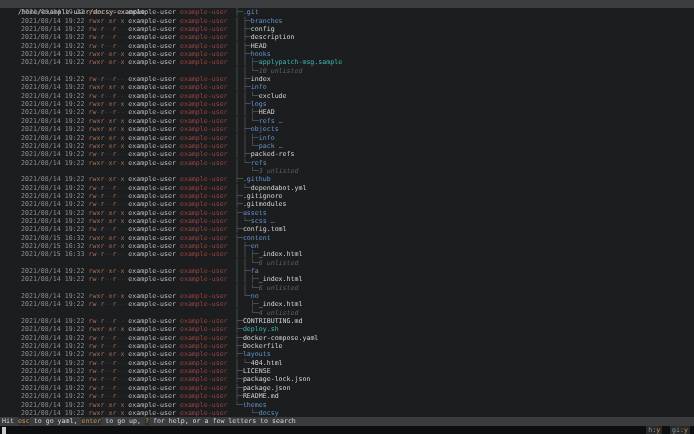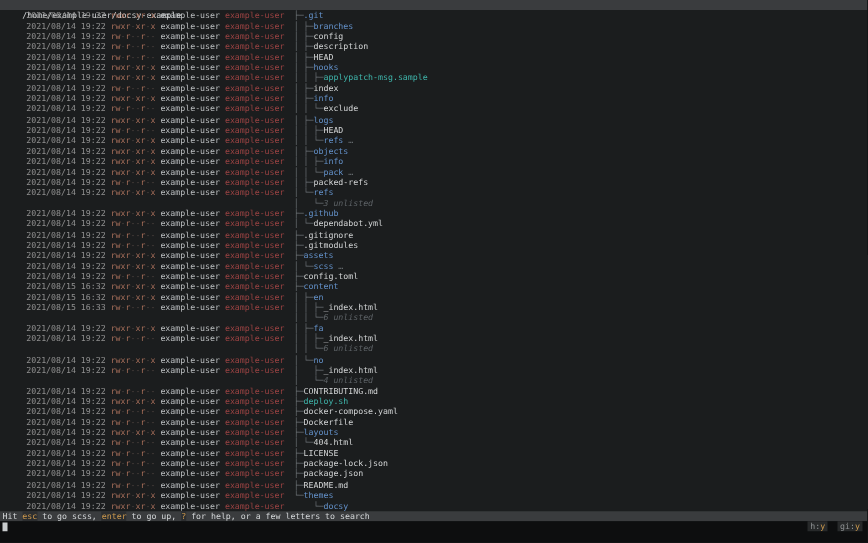--- a/index.html
+++ b/index.html
@@ -58,20 +58,21 @@
   </div>
 
   <div id="tree-panel">
       <div class="row"><span class="meta"><span class="date">2021/08/14 19:22 </span><span class="perm"><span>r</span><span>w</span><span>x</span><span>r</span><span class="dim">-</span><span>x</span><span>r</span><span class="dim">-</span><span>x</span></span><span class="owner"> example-user </span><span class="group">example-user</span></span><span class="tree"><span class="branch">  ├─</span><span class="t-dir">.git</span></span></div>
       <div class="row"><span class="meta"><span class="date">2021/08/14 19:22 </span><span class="perm"><span>r</span><span>w</span><span>x</span><span>r</span><span class="dim">-</span><span>x</span><span>r</span><span class="dim">-</span><span>x</span></span><span class="owner"> example-user </span><span class="group">example-user</span></span><span class="tree"><span class="branch">  │ ├─</span><span class="t-dir">branches</span></span></div>
       <div class="row"><span class="meta"><span class="date">2021/08/14 19:22 </span><span class="perm"><span>r</span><span>w</span><span class="dim">-</span><span>r</span><span class="dim">-</span><span class="dim">-</span><span>r</span><span class="dim">-</span><span class="dim">-</span></span><span class="owner"> example-user </span><span class="group">example-user</span></span><span class="tree"><span class="branch">  │ ├─</span><span class="t-file">config</span></span></div>
       <div class="row"><span class="meta"><span class="date">2021/08/14 19:22 </span><span class="perm"><span>r</span><span>w</span><span class="dim">-</span><span>r</span><span class="dim">-</span><span class="dim">-</span><span>r</span><span class="dim">-</span><span class="dim">-</span></span><span class="owner"> example-user </span><span class="group">example-user</span></span><span class="tree"><span class="branch">  │ ├─</span><span class="t-file">description</span></span></div>
       <div class="row"><span class="meta"><span class="date">2021/08/14 19:22 </span><span class="perm"><span>r</span><span>w</span><span class="dim">-</span><span>r</span><span class="dim">-</span><span class="dim">-</span><span>r</span><span class="dim">-</span><span class="dim">-</span></span><span class="owner"> example-user </span><span class="group">example-user</span></span><span class="tree"><span class="branch">  │ ├─</span><span class="t-file">HEAD</span></span></div>
       <div class="row"><span class="meta"><span class="date">2021/08/14 19:22 </span><span class="perm"><span>r</span><span>w</span><span>x</span><span>r</span><span class="dim">-</span><span>x</span><span>r</span><span class="dim">-</span><span>x</span></span><span class="owner"> example-user </span><span class="group">example-user</span></span><span class="tree"><span class="branch">  │ ├─</span><span class="t-dir">hooks</span></span></div>
       <div class="row"><span class="meta"><span class="date">2021/08/14 19:22 </span><span class="perm"><span>r</span><span>w</span><span>x</span><span>r</span><span class="dim">-</span><span>x</span><span>r</span><span class="dim">-</span><span>x</span></span><span class="owner"> example-user </span><span class="group">example-user</span></span><span class="tree"><span class="branch">  │ │ ├─</span><span class="t-exec">applypatch-msg.sample</span></span></div>
+      <div class="row"><span class="meta"></span><span class="tree"><span class="branch">  │ │ └─</span><span class="t-unlisted">10 unlisted</span></span></div>
       <div class="row"><span class="meta"><span class="date">2021/08/14 19:22 </span><span class="perm"><span>r</span><span>w</span><span class="dim">-</span><span>r</span><span class="dim">-</span><span class="dim">-</span><span>r</span><span class="dim">-</span><span class="dim">-</span></span><span class="owner"> example-user </span><span class="group">example-user</span></span><span class="tree"><span class="branch">  │ ├─</span><span class="t-file">index</span></span></div>
       <div class="row"><span class="meta"><span class="date">2021/08/14 19:22 </span><span class="perm"><span>r</span><span>w</span><span>x</span><span>r</span><span class="dim">-</span><span>x</span><span>r</span><span class="dim">-</span><span>x</span></span><span class="owner"> example-user </span><span class="group">example-user</span></span><span class="tree"><span class="branch">  │ ├─</span><span class="t-dir">info</span></span></div>
       <div class="row"><span class="meta"><span class="date">2021/08/14 19:22 </span><span class="perm"><span>r</span><span>w</span><span class="dim">-</span><span>r</span><span class="dim">-</span><span class="dim">-</span><span>r</span><span class="dim">-</span><span class="dim">-</span></span><span class="owner"> example-user </span><span class="group">example-user</span></span><span class="tree"><span class="branch">  │ │ └─</span><span class="t-file">exclude</span></span></div>
       <div class="row"><span class="meta"><span class="date">2021/08/14 19:22 </span><span class="perm"><span>r</span><span>w</span><span>x</span><span>r</span><span class="dim">-</span><span>x</span><span>r</span><span class="dim">-</span><span>x</span></span><span class="owner"> example-user </span><span class="group">example-user</span></span><span class="tree"><span class="branch">  │ ├─</span><span class="t-dir">logs</span></span></div>
       <div class="row"><span class="meta"><span class="date">2021/08/14 19:22 </span><span class="perm"><span>r</span><span>w</span><span class="dim">-</span><span>r</span><span class="dim">-</span><span class="dim">-</span><span>r</span><span class="dim">-</span><span class="dim">-</span></span><span class="owner"> example-user </span><span class="group">example-user</span></span><span class="tree"><span class="branch">  │ │ ├─</span><span class="t-file">HEAD</span></span></div>
       <div class="row"><span class="meta"><span class="date">2021/08/14 19:22 </span><span class="perm"><span>r</span><span>w</span><span>x</span><span>r</span><span class="dim">-</span><span>x</span><span>r</span><span class="dim">-</span><span>x</span></span><span class="owner"> example-user </span><span class="group">example-user</span></span><span class="tree"><span class="branch">  │ │ └─</span><span class="t-dir">refs</span><span class="suffix"> …</span></span></div>
       <div class="row"><span class="meta"><span class="date">2021/08/14 19:22 </span><span class="perm"><span>r</span><span>w</span><span>x</span><span>r</span><span class="dim">-</span><span>x</span><span>r</span><span class="dim">-</span><span>x</span></span><span class="owner"> example-user </span><span class="group">example-user</span></span><span class="tree"><span class="branch">  │ ├─</span><span class="t-dir">objects</span></span></div>
       <div class="row"><span class="meta"><span class="date">2021/08/14 19:22 </span><span class="perm"><span>r</span><span>w</span><span>x</span><span>r</span><span class="dim">-</span><span>x</span><span>r</span><span class="dim">-</span><span>x</span></span><span class="owner"> example-user </span><span class="group">example-user</span></span><span class="tree"><span class="branch">  │ │ ├─</span><span class="t-dir">info</span></span></div>
       <div class="row"><span class="meta"><span class="date">2021/08/14 19:22 </span><span class="perm"><span>r</span><span>w</span><span>x</span><span>r</span><span class="dim">-</span><span>x</span><span>r</span><span class="dim">-</span><span>x</span></span><span class="owner"> example-user </span><span class="group">example-user</span></span><span class="tree"><span class="branch">  │ │ └─</span><span class="t-dir">pack</span><span class="suffix"> …</span></span></div>
       <div class="row"><span class="meta"><span class="date">2021/08/14 19:22 </span><span class="perm"><span>r</span><span>w</span><span class="dim">-</span><span>r</span><span class="dim">-</span><span class="dim">-</span><span>r</span><span class="dim">-</span><span class="dim">-</span></span><span class="owner"> example-user </span><span class="group">example-user</span></span><span class="tree"><span class="branch">  │ ├─</span><span class="t-file">packed-refs</span></span></div>
@@ -101,20 +102,20 @@
       <div class="row"><span class="meta"><span class="date">2021/08/14 19:22 </span><span class="perm"><span>r</span><span>w</span><span>x</span><span>r</span><span class="dim">-</span><span>x</span><span>r</span><span class="dim">-</span><span>x</span></span><span class="owner"> example-user </span><span class="group">example-user</span></span><span class="tree"><span class="branch">  ├─</span><span class="t-dir">layouts</span></span></div>
       <div class="row"><span class="meta"><span class="date">2021/08/14 19:22 </span><span class="perm"><span>r</span><span>w</span><span class="dim">-</span><span>r</span><span class="dim">-</span><span class="dim">-</span><span>r</span><span class="dim">-</span><span class="dim">-</span></span><span class="owner"> example-user </span><span class="group">example-user</span></span><span class="tree"><span class="branch">  │ └─</span><span class="t-file">404.html</span></span></div>
       <div class="row"><span class="meta"><span class="date">2021/08/14 19:22 </span><span class="perm"><span>r</span><span>w</span><span class="dim">-</span><span>r</span><span class="dim">-</span><span class="dim">-</span><span>r</span><span class="dim">-</span><span class="dim">-</span></span><span class="owner"> example-user </span><span class="group">example-user</span></span><span class="tree"><span class="branch">  ├─</span><span class="t-file">LICENSE</span></span></div>
       <div class="row"><span class="meta"><span class="date">2021/08/14 19:22 </span><span class="perm"><span>r</span><span>w</span><span class="dim">-</span><span>r</span><span class="dim">-</span><span class="dim">-</span><span>r</span><span class="dim">-</span><span class="dim">-</span></span><span class="owner"> example-user </span><span class="group">example-user</span></span><span class="tree"><span class="branch">  ├─</span><span class="t-file">package-lock.json</span></span></div>
       <div class="row"><span class="meta"><span class="date">2021/08/14 19:22 </span><span class="perm"><span>r</span><span>w</span><span class="dim">-</span><span>r</span><span class="dim">-</span><span class="dim">-</span><span>r</span><span class="dim">-</span><span class="dim">-</span></span><span class="owner"> example-user </span><span class="group">example-user</span></span><span class="tree"><span class="branch">  ├─</span><span class="t-file">package.json</span></span></div>
       <div class="row"><span class="meta"><span class="date">2021/08/14 19:22 </span><span class="perm"><span>r</span><span>w</span><span class="dim">-</span><span>r</span><span class="dim">-</span><span class="dim">-</span><span>r</span><span class="dim">-</span><span class="dim">-</span></span><span class="owner"> example-user </span><span class="group">example-user</span></span><span class="tree"><span class="branch">  ├─</span><span class="t-file">README.md</span></span></div>
       <div class="row"><span class="meta"><span class="date">2021/08/14 19:22 </span><span class="perm"><span>r</span><span>w</span><span>x</span><span>r</span><span class="dim">-</span><span>x</span><span>r</span><span class="dim">-</span><span>x</span></span><span class="owner"> example-user </span><span class="group">example-user</span></span><span class="tree"><span class="branch">  └─</span><span class="t-dir">themes</span></span></div>
       <div class="row"><span class="meta"><span class="date">2021/08/14 19:22 </span><span class="perm"><span>r</span><span>w</span><span>x</span><span>r</span><span class="dim">-</span><span>x</span><span>r</span><span class="dim">-</span><span>x</span></span><span class="owner"> example-user </span><span class="group">example-user</span></span><span class="tree"><span class="branch">      └─</span><span class="t-dir">docsy</span></span></div>
     </div>
 
-  <div class="bar" id="status-bar"><span>Hit </span><span class="key">esc</span><span> to go scss, </span><span class="key">enter</span><span> to go up, </span><span class="key">?</span><span> for help, or a few letters to search</span></div>
+  <div class="bar" id="status-bar"><span>Hit </span><span class="key">esc</span><span> to go yaml, </span><span class="key">enter</span><span> to go up, </span><span class="key">?</span><span> for help, or a few letters to search</span></div>
 
   <div id="input-line">
     <span id="input-cursor"></span>
     <span id="flags"><span class="flag"><span class="fl">h:</span><span class="fv">y</span></span><span>  </span><span class="flag"><span class="fl">gi:</span><span class="fv">y</span></span></span>
   </div>
 
 </div>
 
 </body></html>

